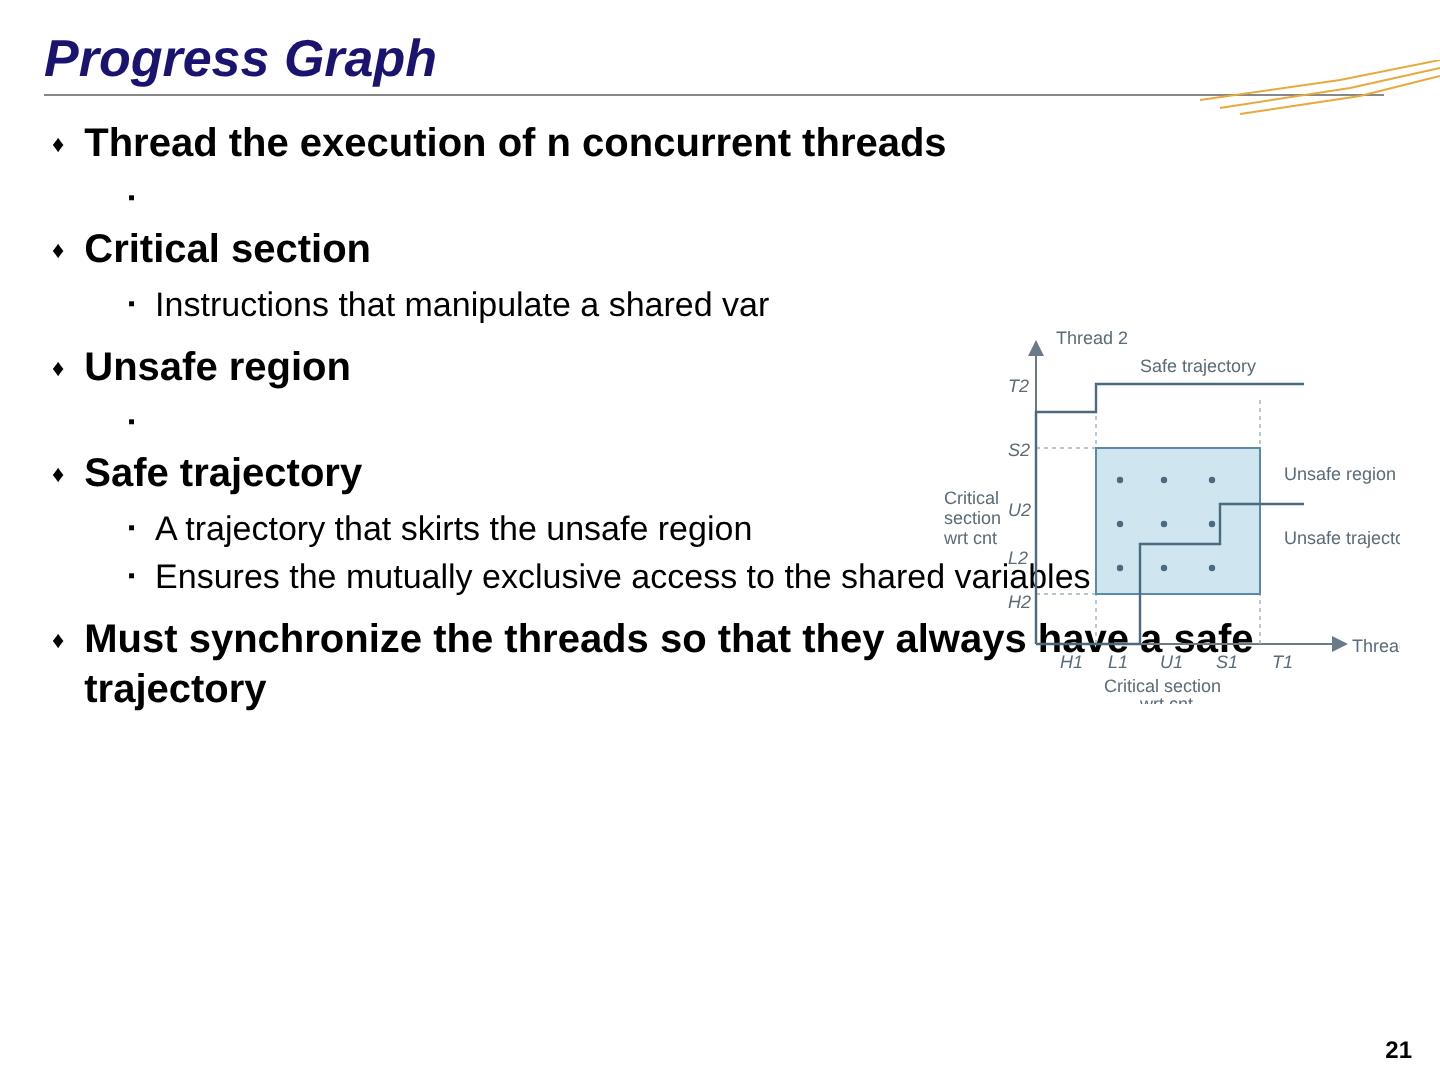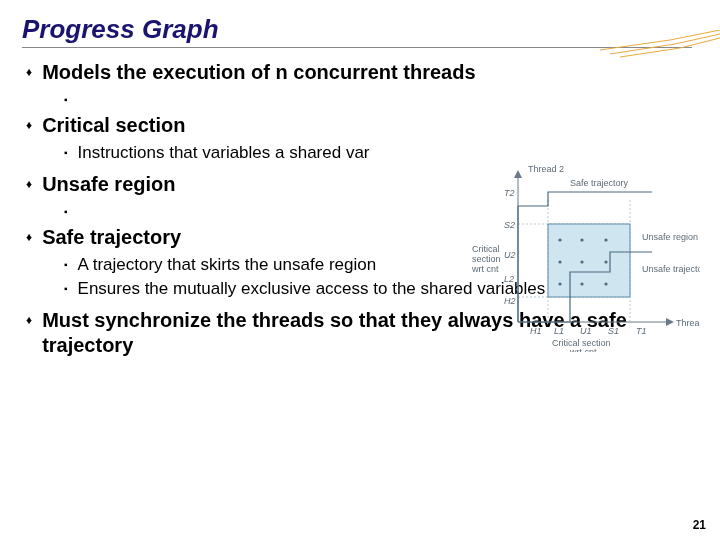--- a/index.html
+++ b/index.html
@@ -120,38 +120,38 @@
       <path d="M 20 27 L 80 18 L 120 8" stroke="#e8a93c" stroke-width="1" fill="none"></path>
     </svg>
   </div>
 
   <div class="content">
     <ul class="top">
 
       <li>
         <div class="bullet-row">
           <span class="diamond">♦</span>
-          <span class="top-text">Models the execution of n concurrent threads</span>
+          <span class="top-text">Thread the execution of n concurrent threads</span>
         </div>
         <ul class="sub">
           <li>
             <span class="square">▪</span>
           </li>
         </ul>
       </li>
 
       <li>
         <div class="bullet-row">
           <span class="diamond">♦</span>
           <span class="top-text">Critical section</span>
         </div>
         <ul class="sub">
           <li>
             <span class="square">▪</span>
-            <span class="sub-text">Instructions that variables a shared var</span>
+            <span class="sub-text">Instructions that manipulate a shared var</span>
           </li>
         </ul>
       </li>
 
       <li>
         <div class="bullet-row">
           <span class="diamond">♦</span>
           <span class="top-text">Unsafe region</span>
         </div>
         <ul class="sub">

